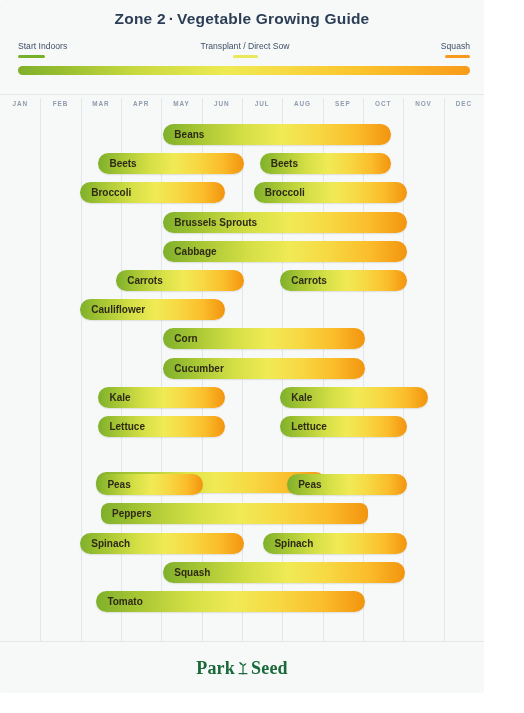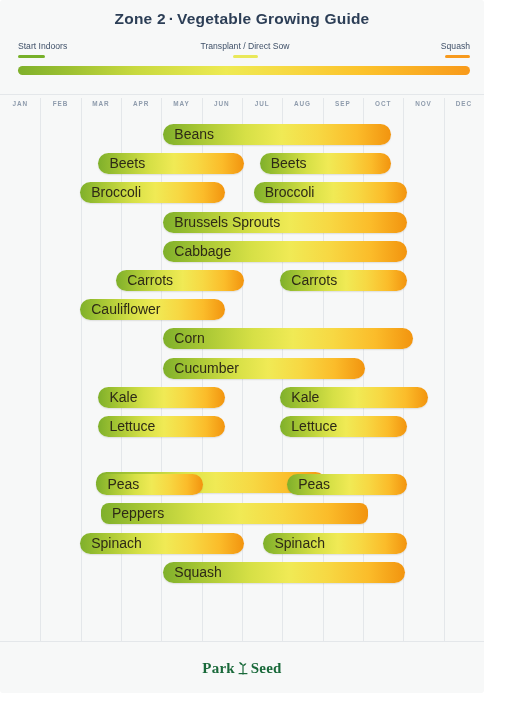--- a/index.html
+++ b/index.html
@@ -143,22 +143,22 @@
       #7fb02b 0%, #a8c734 16%, #d6e046 36%,
       #f0ea55 52%, #f7d843 68%, #fbbc2a 85%, #f2940f 100%);
     box-shadow: 0 1px 1.5px rgba(0,0,0,0.10);
   }
   .bar-label {
     position: absolute;
     left: 11px;
     top: 0;
     height: 22px;
     line-height: 21px;
-    font-size: 14px;
-    font-weight: normal;
+    font-size: 10px;
+    font-weight: bold;
     color: #2e2a16;
     white-space: nowrap;
   }
 
   
   .footer {
     position: absolute;
     left: 0;
     top: 641px;
     width: 484px;
@@ -167,21 +167,21 @@
     display: flex;
     align-items: center;
     justify-content: center;
   }
   .logo {
     display: flex;
     align-items: center;
     gap: 1px;
     color: #19693a;
     font-family: "Liberation Serif", serif;
-    font-size: 15px;
+    font-size: 18px;
     font-weight: bold;
     letter-spacing: 0.2px;
   }
   .logo-mark { display: block; margin: 0 1px; }
 </style>
 </head>
 <body>
 
 <div id="page">
   <div class="card">
@@ -274,21 +274,21 @@
             <div class="bar" style="left: 280.317px; width: 127.05px;">
               <span class="bar-label">Carrots</span>
             </div>
           </div>
           <div class="row">
             <div class="bar" style="left: 80.2633px; width: 144.797px;">
               <span class="bar-label">Cauliflower</span>
             </div>
           </div>
           <div class="row">
-            <div class="bar" style="left: 163.35px; width: 201.667px; padding-left: 48px;">
+            <div class="bar" style="left: 163.35px; width: 201.667px;">
               <span class="bar-label">Corn</span>
             </div>
           </div>
           <div class="row">
             <div class="bar" style="left: 163.35px; width: 201.667px;">
               <span class="bar-label">Cucumber</span>
             </div>
           </div>
           <div class="row">
             <div class="bar" style="left: 98.4133px; width: 126.647px;">
@@ -328,20 +328,25 @@
             <div class="bar" style="left: 80.2633px; width: 163.35px;">
               <span class="bar-label">Spinach</span>
             </div>
             <div class="bar" style="left: 263.377px; width: 143.99px;">
               <span class="bar-label">Spinach</span>
             </div>
           </div>
           <div class="row">
             <div class="bar" style="left: 163.35px; width: 201.667px; padding-left: 40px;">
               <span class="bar-label">Squash</span>
+            </div>
+          </div>
+          <div class="row">
+            <div class="bar" style="left: 96.3967px; width: 268.62px;">
+              <span class="bar-label">Tomato</span>
             </div>
           </div>
         </div>
     </div>
 
     <div class="footer">
       <div class="logo">
         <span>Park</span>
         <svg class="logo-mark" width="12" height="15" viewBox="0 0 12 15">
           <path d="M6 3.6 L6 13.4" stroke="#19693a" stroke-width="1.2" fill="none"></path>

